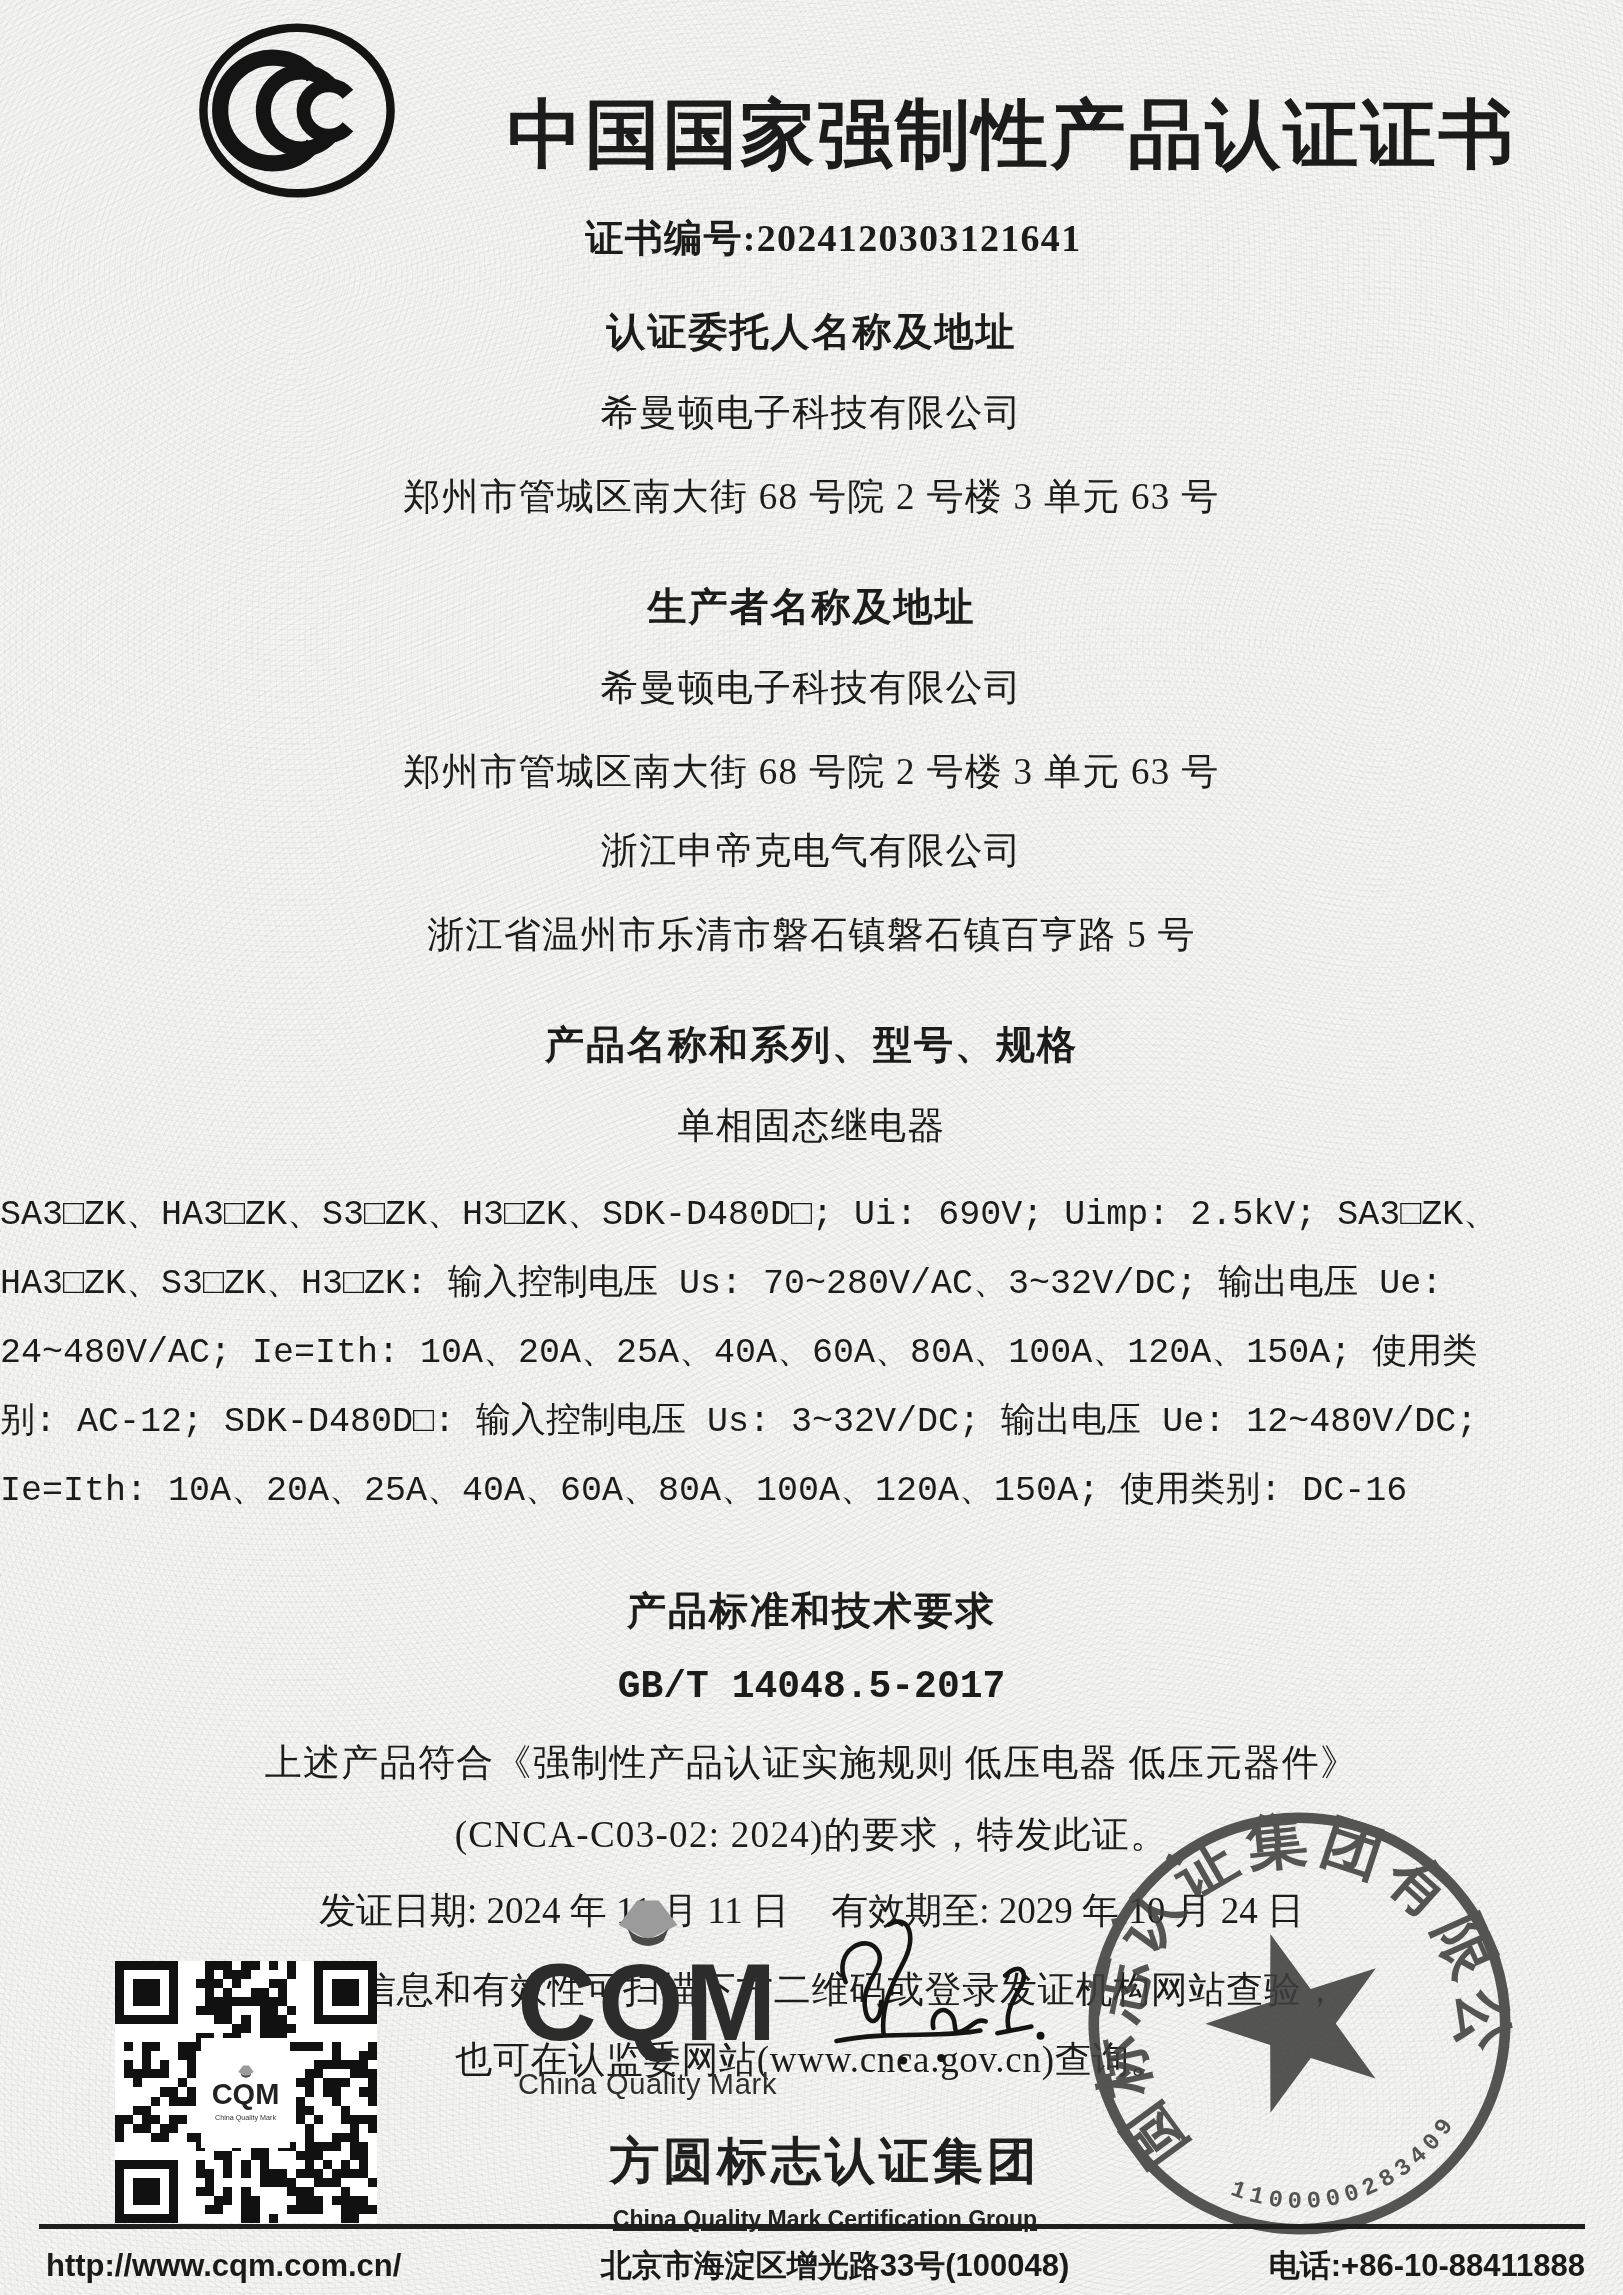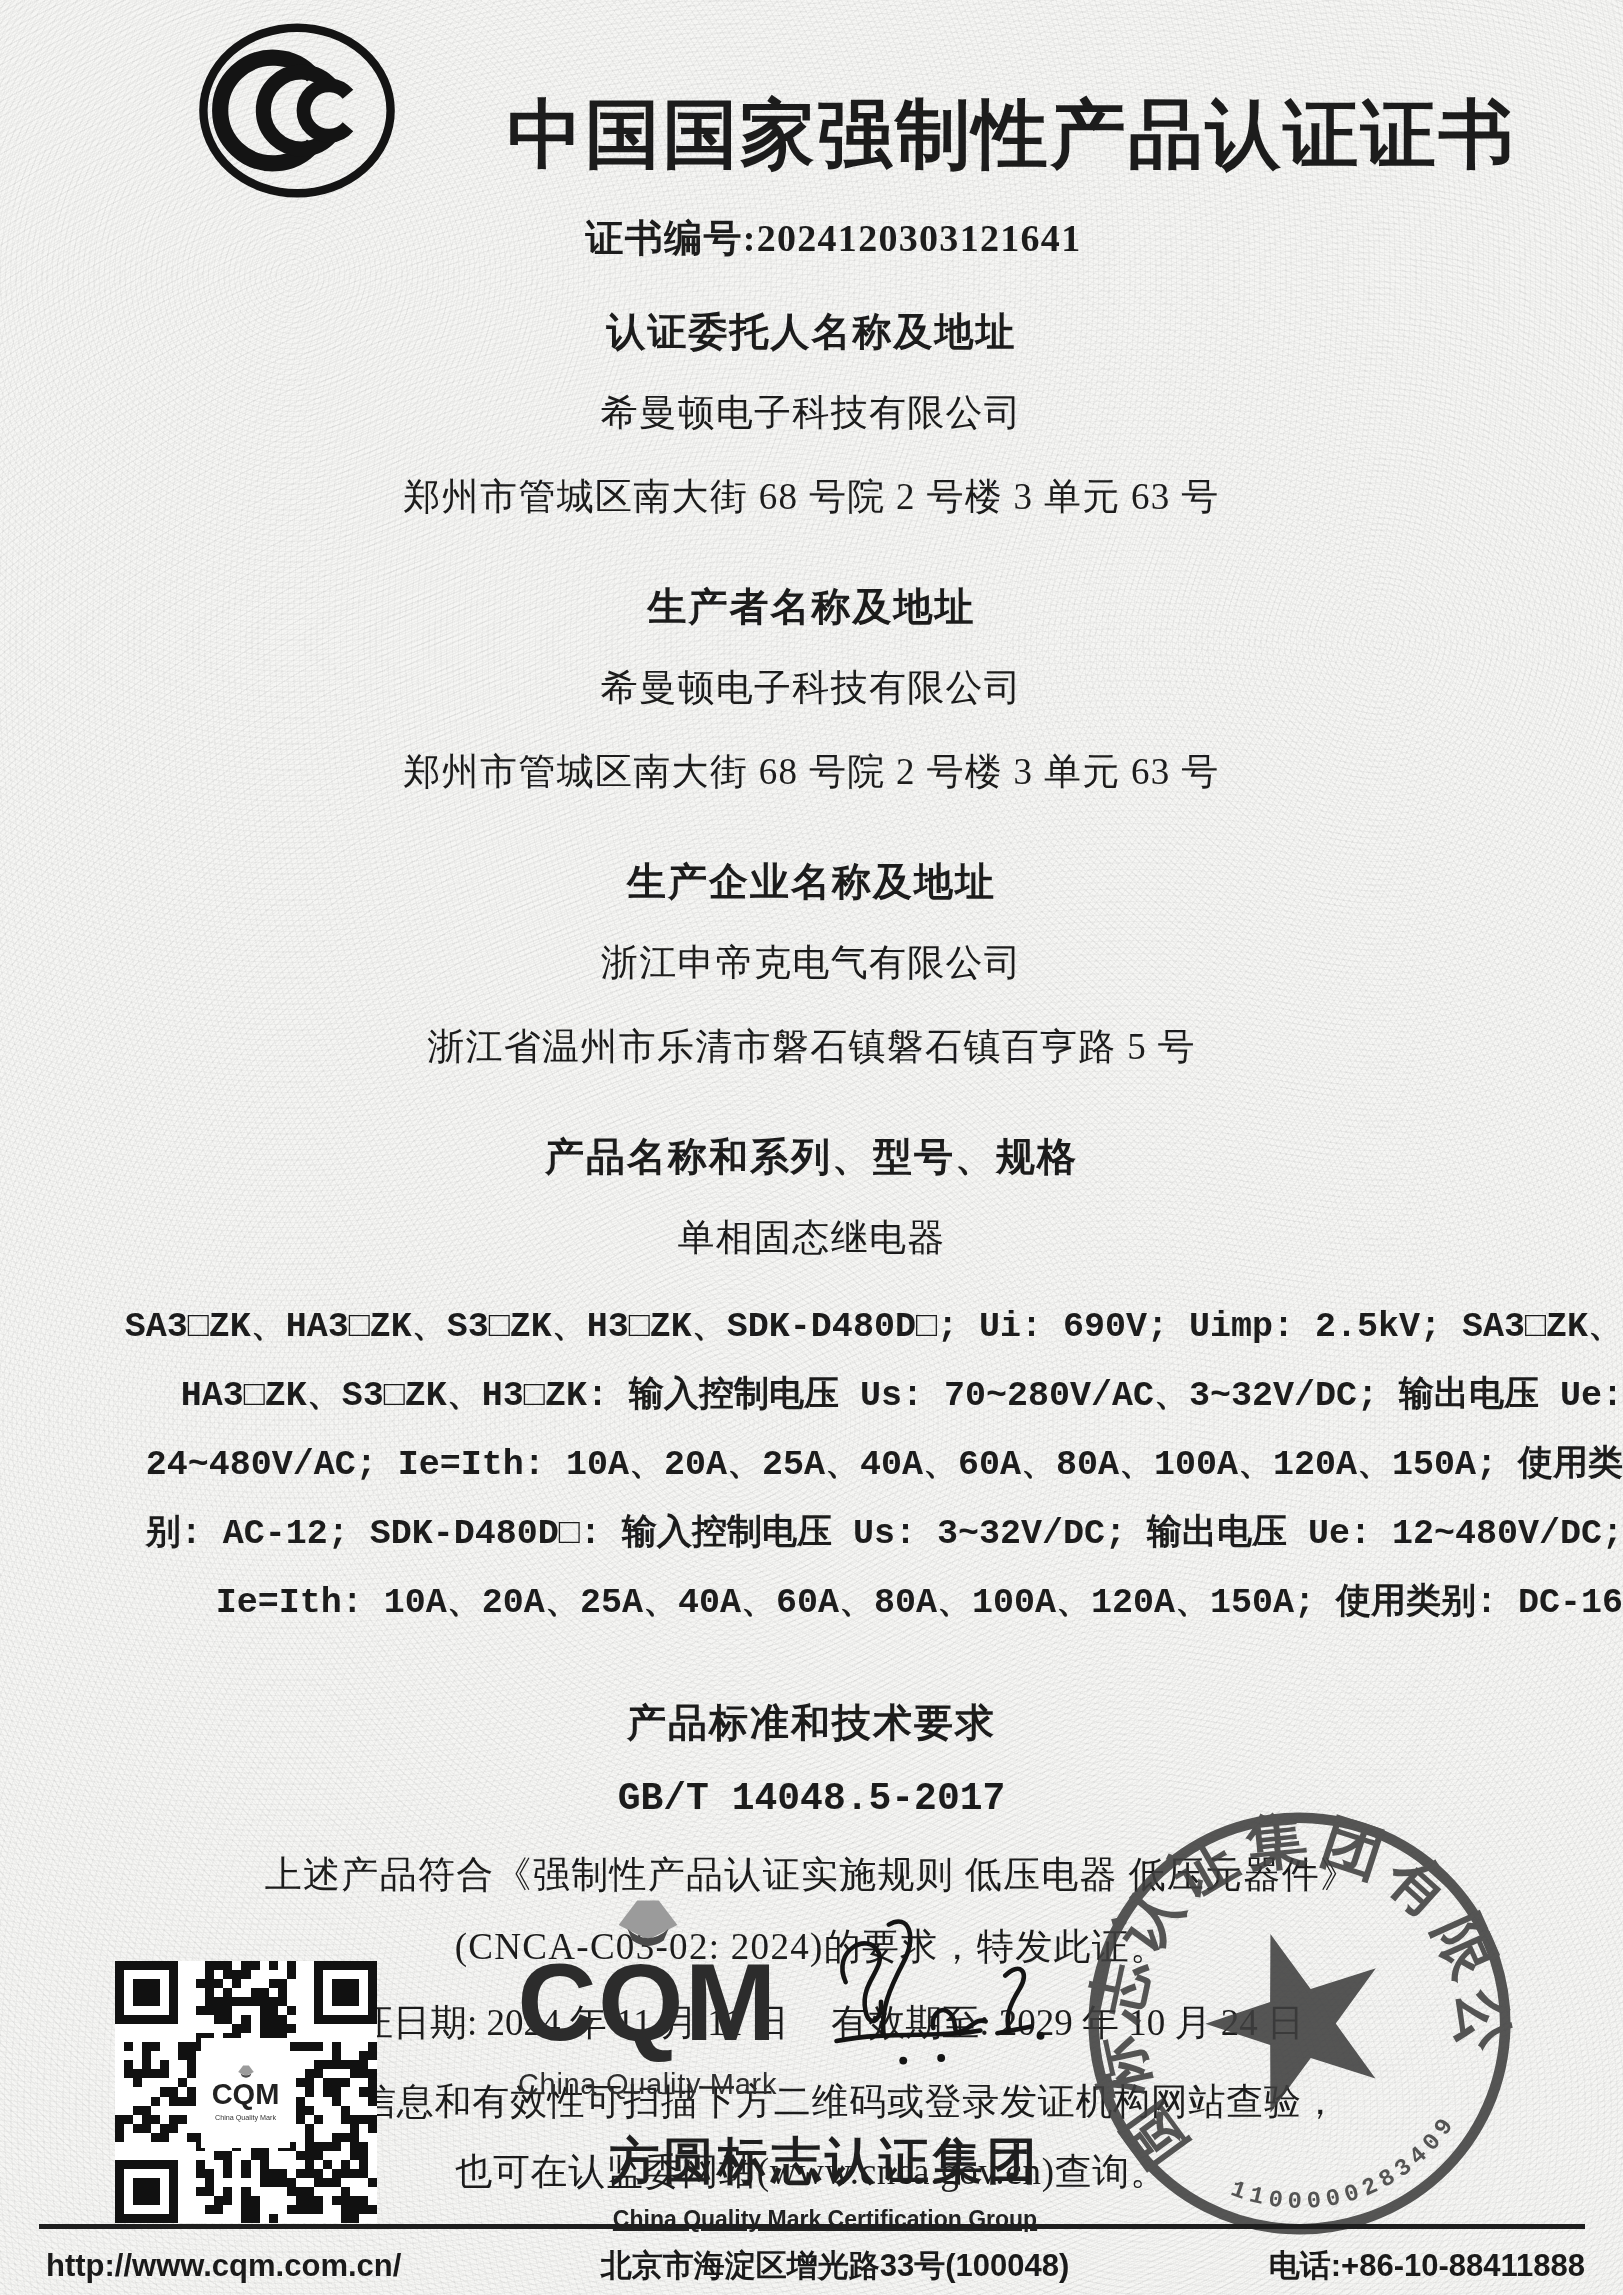--- a/index.html
+++ b/index.html
@@ -32,22 +32,22 @@
   .val { font-size:37px; letter-spacing:1.3px; }
 
   .m-applicant-h { margin-top:41px; }
   .m-name { margin-top:29px; }
   .m-addr { margin-top:34px; }
   .m-sec  { margin-top:58px; }
 
   .specs { margin-top:30px; }
   .spec-line {
     font-family:"Liberation Mono","DejaVu Sans Mono",monospace;
-    font-size:35px; line-height:69px; white-space:nowrap; text-align:right;
-    letter-spacing:0px; font-weight:bold;padding-left:28px;
+    font-size:35px; line-height:69px; white-space:nowrap; text-align:left;
+    letter-spacing:0px; font-weight:normal;
   }
   .std-val { margin-top:27.5px; font-size:38px; font-weight:bold;
     font-family:"Liberation Mono","DejaVu Sans Mono",monospace; }
   .comp { margin-top:30px; font-size:37px; letter-spacing:1.3px; }
   .comp2 { margin-top:22px; }
   .dates { margin-top:26px; font-size:37px; }
   .dates .gap { display:inline-block; width:42px; }
   .note { margin-top:29px; font-size:37px; letter-spacing:0.7px; }
   .note2 { margin-top:19.6px; }
 
@@ -108,21 +108,20 @@
   <div class="center cert-no">证书编号:2024120303121641</div>
 
   <div class="center sec-heading m-applicant-h">认证委托人名称及地址</div>
   <div class="center val m-name">希曼顿电子科技有限公司</div>
   <div class="center val m-addr">郑州市管城区南大街 68 号院 2 号楼 3 单元 63 号</div>
 
   <div class="center sec-heading m-sec">生产者名称及地址</div>
   <div class="center val m-name">希曼顿电子科技有限公司</div>
   <div class="center val m-addr">郑州市管城区南大街 68 号院 2 号楼 3 单元 63 号</div>
 
-  <div class="center sec-heading m-sec">生产企业名称及地址</div>
   <div class="center val m-name">浙江申帝克电气有限公司</div>
   <div class="center val m-addr">浙江省温州市乐清市磐石镇磐石镇百亨路 5 号</div>
 
   <div class="center sec-heading m-sec">产品名称和系列、型号、规格</div>
   <div class="center val m-name">单相固态继电器</div>
   <div class="specs">
     <div class="spec-line">SA3□ZK、HA3□ZK、S3□ZK、H3□ZK、SDK-D480D□; Ui: 690V; Uimp: 2.5kV; SA3□ZK、</div>
     <div class="spec-line">HA3□ZK、S3□ZK、H3□ZK: 输入控制电压 Us: 70~280V/AC、3~32V/DC; 输出电压 Ue:</div>
     <div class="spec-line">24~480V/AC; Ie=Ith: 10A、20A、25A、40A、60A、80A、100A、120A、150A; 使用类</div>
     <div class="spec-line">别: AC-12; SDK-D480D□: 输入控制电压 Us: 3~32V/DC; 输出电压 Ue: 12~480V/DC;</div>

